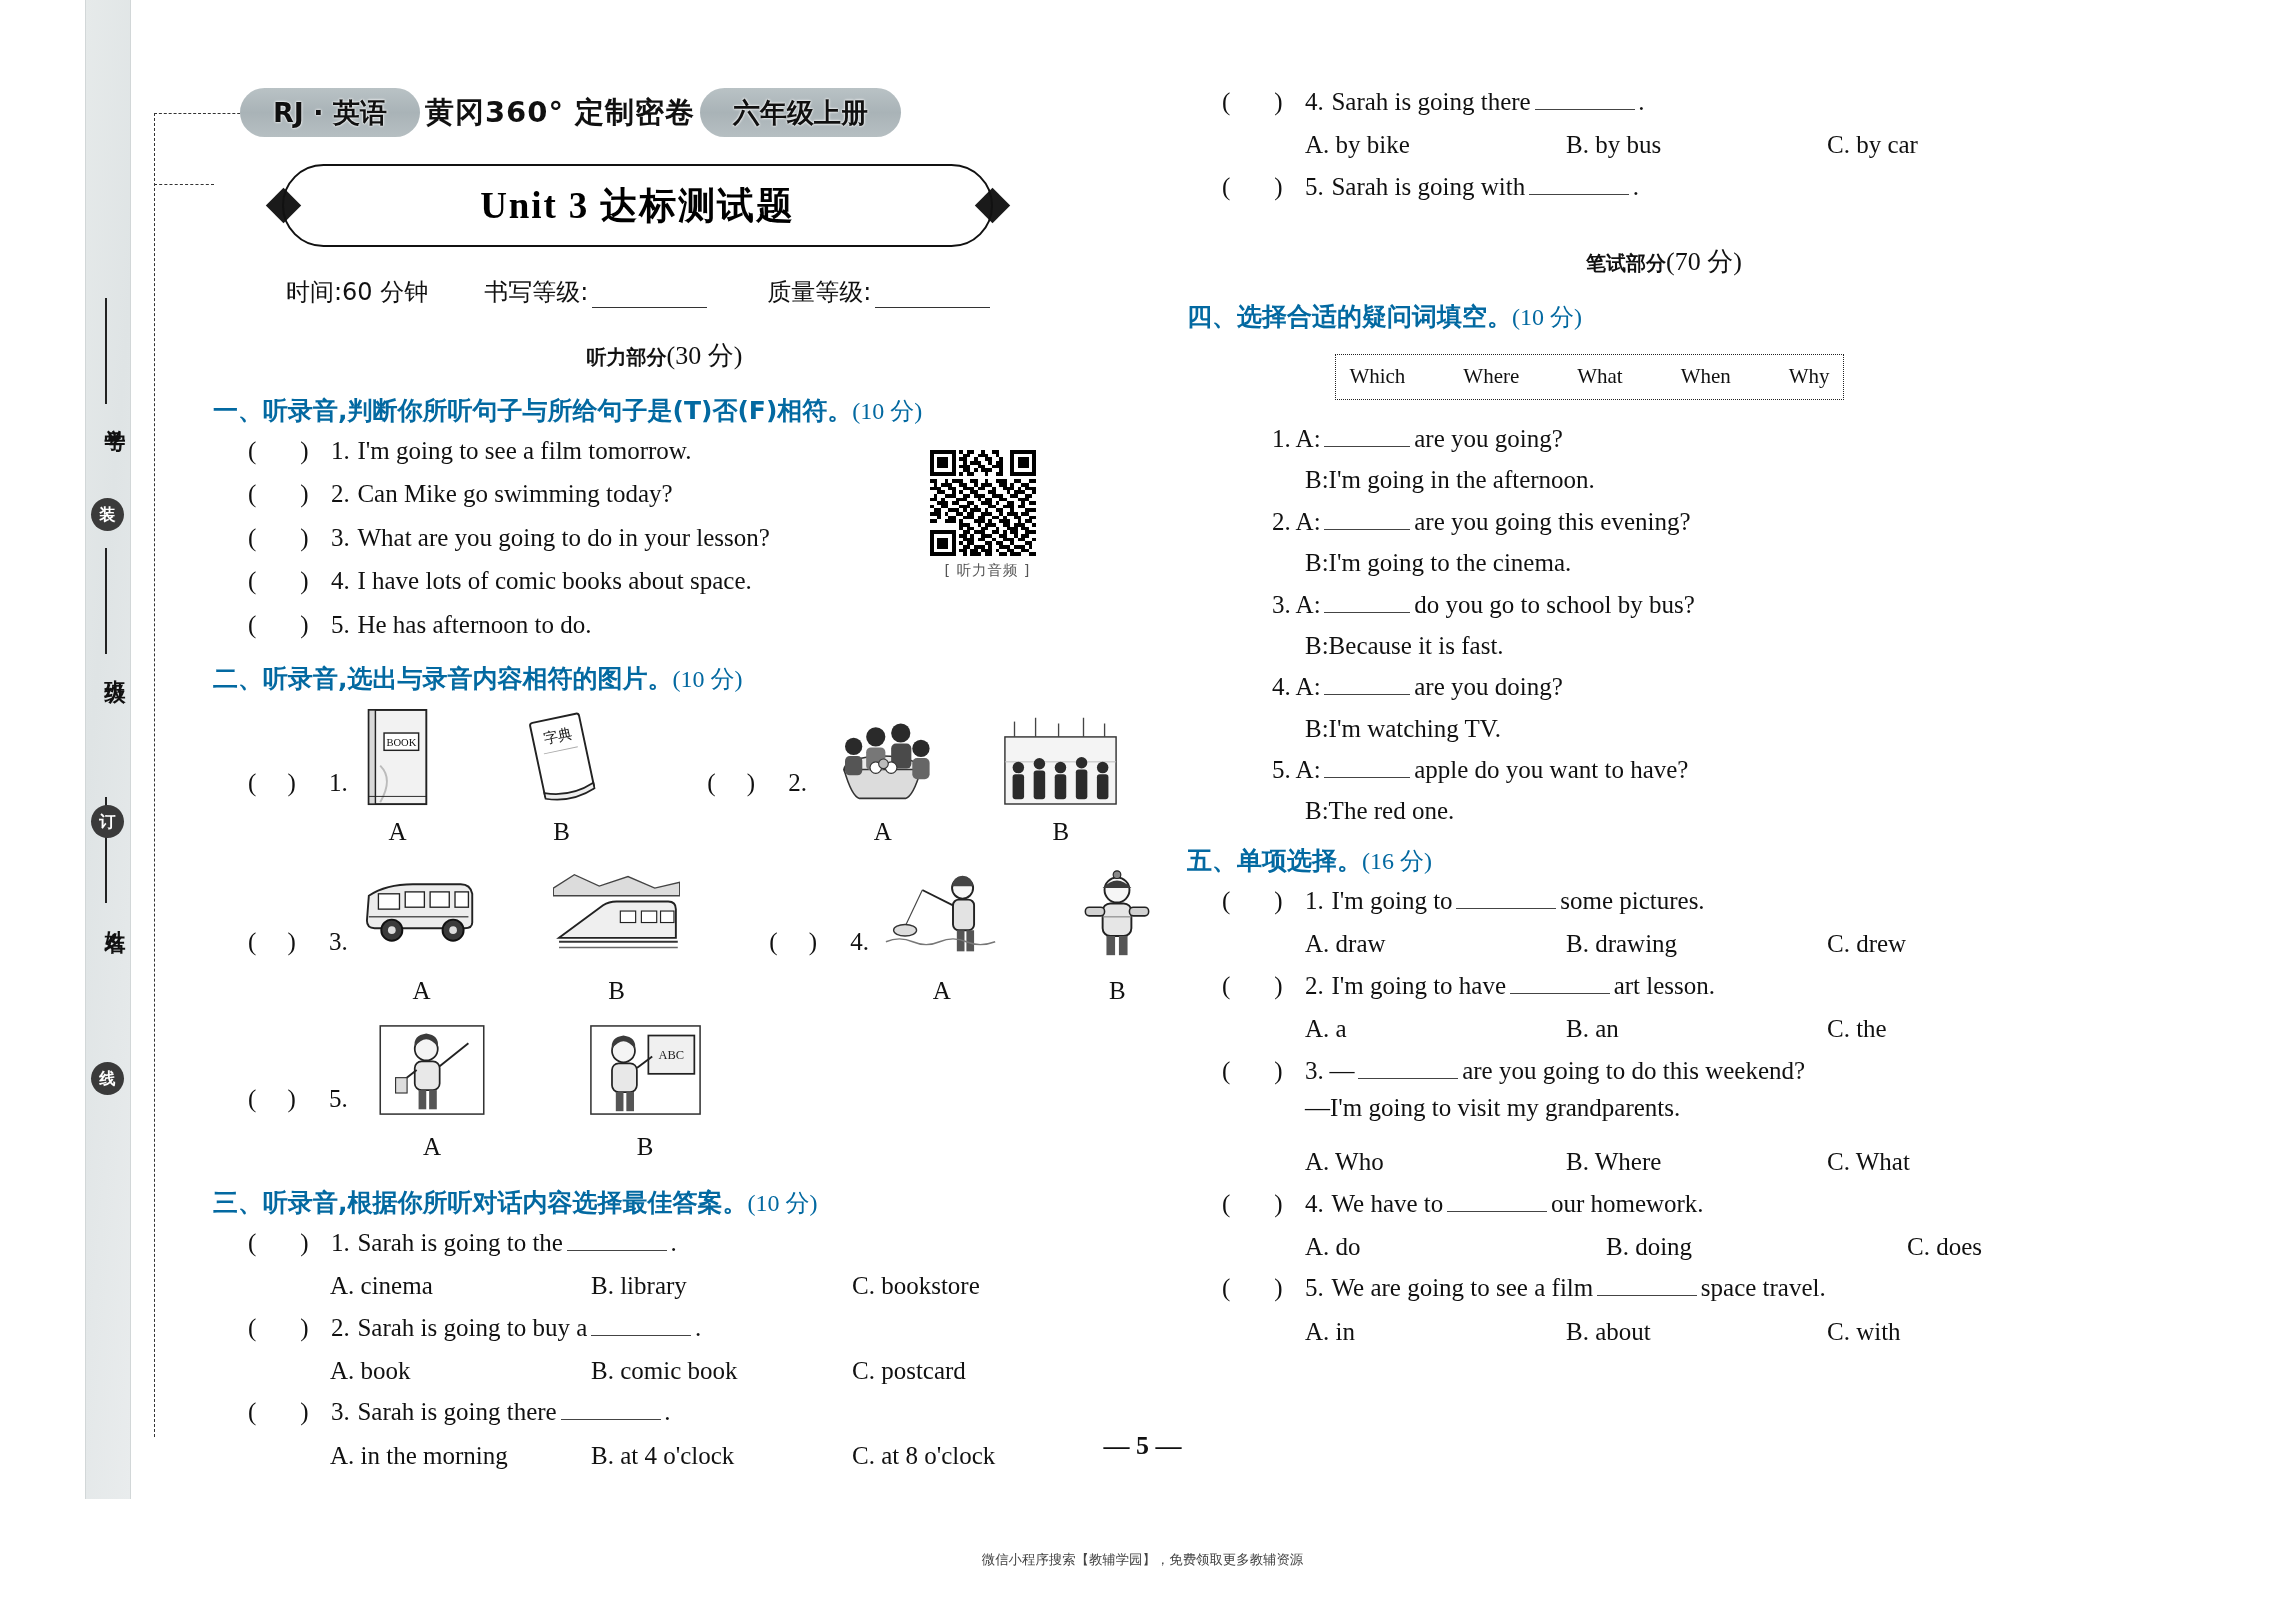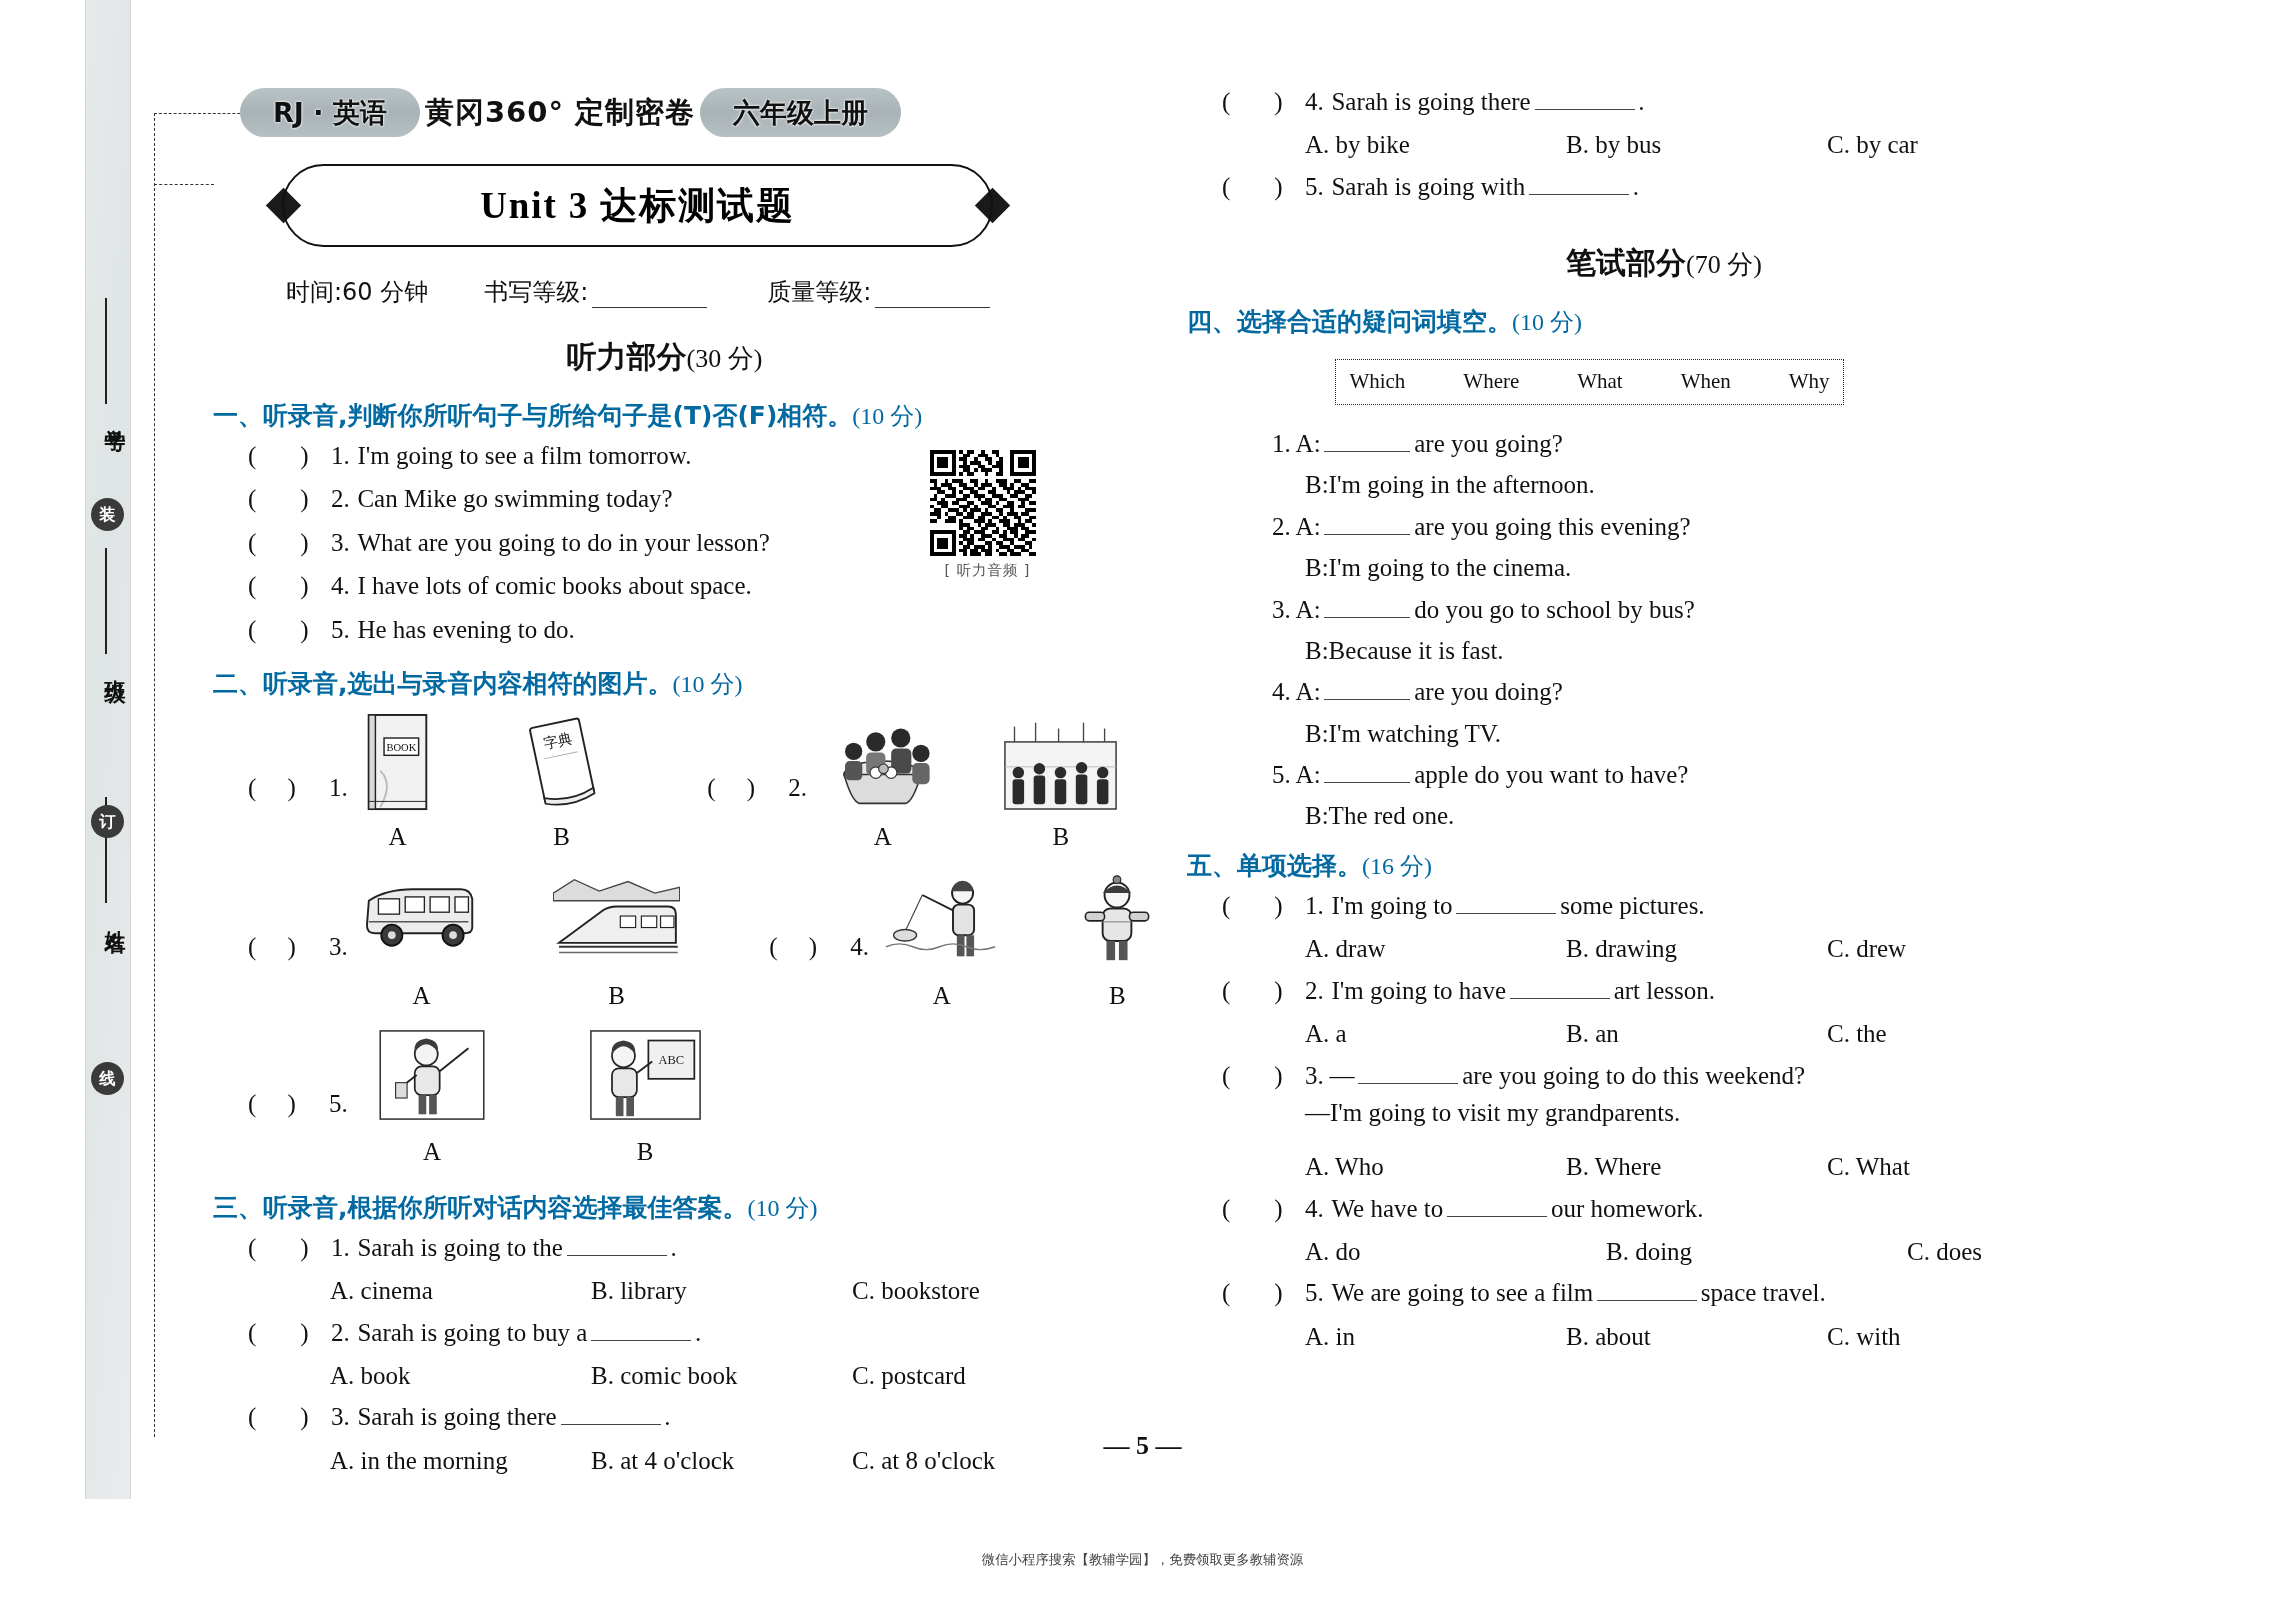--- a/index.html
+++ b/index.html
@@ -99,21 +99,21 @@
     display:inline-block; border-bottom:1.9px solid #333;
     width:115px; height:21px; margin-left:3.8px;
   }
   
   .part-title{
     text-align:center;
     font-family:"DejaVu Sans", sans-serif;
     font-weight:700; font-size:29px; color:#111;
     margin:29px 0 5.8px 0;
   }
-  .part-title .pt-cn{ font-size:30px; }
+  .part-title .pt-cn{ font-size:20px; }
   .part-title .pt-score{ font-size:26px; font-weight:400; font-family:"Liberation Serif",serif;}
   
   .q-head{
     font-family:"DejaVu Sans", sans-serif;
     font-weight:700; font-size:25px; color:#0369a1;
     margin:21px 0 9.6px 0; white-space:nowrap;
   }
   .q-head .score{ font-weight:400; font-family:"Liberation Serif",serif; font-size:24px;}
   
   .item{
@@ -256,21 +256,21 @@
       <span class="itext" style="margin-left:7.7px;">What are you going to do in your lesson?</span>
     </div>
     <div class="item">
       <span class="paren">(<span class="ps"></span>)</span>
       <span class="itext">4.</span>
       <span class="itext" style="margin-left:7.7px;">I have lots of comic books about space.</span>
     </div>
     <div class="item">
       <span class="paren">(<span class="ps"></span>)</span>
       <span class="itext">5.</span>
-      <span class="itext" style="margin-left:7.7px;">He has evening to do.</span>
+      <span class="itext" style="margin-left:7.7px;">He has afternoon to do.</span>
     </div>
 
     <div class="q-head" style="margin-top:23px;">
       <span>二、听录音,选出与录音内容相符的图片。</span><span class="score">(10 分)</span>
     </div>
 
     <div class="picrow">
       <div class="pic-q">
         <span class="paren2">(&nbsp;&nbsp;&nbsp;&nbsp;&nbsp;)</span>
         <span class="num">1.</span>

